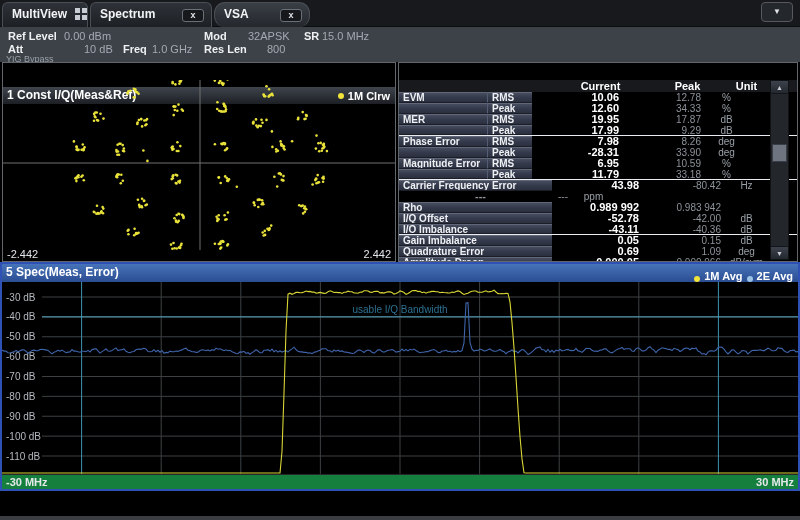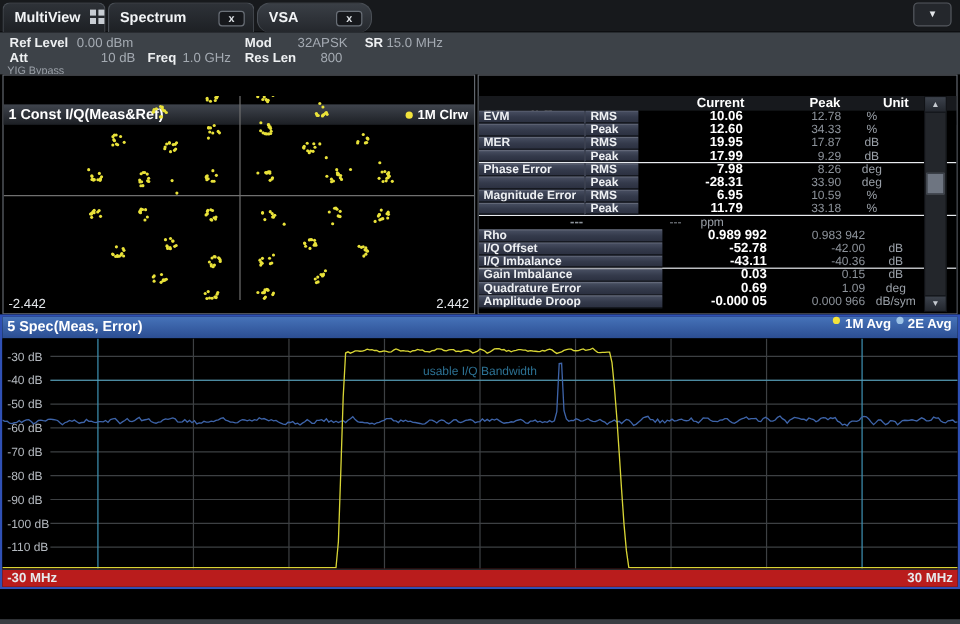--- a/index.html
+++ b/index.html
@@ -58,25 +58,25 @@
   .dim { color:#8d939b !important; }
   #scrollbar { position:absolute; right:8px; top:17px; bottom:1px; width:19px; background:#23262b; border:1px solid #101216; }
   .sb-btn { height:13px; background:linear-gradient(#3c424c,#23272e); border-bottom:1px solid #12151a;
             color:#c6cbd1; font-size:7px; text-align:center; line-height:13px; }
   .sb-btn.bottom { position:absolute; bottom:0; left:0; right:0; border-top:1px solid #12151a; border-bottom:none; }
   #sb-thumb { margin:50px 1px 0 1px; height:18px; background:linear-gradient(#7c8materials39,#5d646f); background:#6e7581; border:1px solid #3a3f47; }
   
   #spec-panel { position:absolute; left:0; top:262px; width:800px; height:229px; background:#000; border:2px solid #2f50b5; }
   #spec-hdr { position:absolute; left:0; top:0; right:0; height:18px; background:linear-gradient(#4673b9,#2b4d92);
               color:#fff; font-size:12px; font-weight:bold; line-height:17px; padding-left:4px; }
-  #spec-legend { position:absolute; right:5px; top:0; height:18px; display:flex; align-items:flex-start; gap:4px;
+  #spec-legend { position:absolute; right:5px; top:0; height:18px; display:flex; align-items:flex-end; gap:4px;
                  color:#fff; font-size:11px; font-weight:bold; }
   #spec-plot { position:absolute; left:0; top:18px; width:796px; height:192px; background:#000; }
   #spec-svg { display:block; width:796px; height:192px; }
-  #spec-xaxis { position:absolute; left:0; top:210px; width:796px; height:15px; background:#b91c1c; border-top:1px solid #26282c; }
+  #spec-xaxis { position:absolute; left:0; top:210px; width:796px; height:15px; background:#15803d; border-top:1px solid #26282c; }
   .xlab { position:absolute; top:1px; color:#e6e9ec; font-size:11px; font-weight:bold; }
   
   #bottom-strip { position:absolute; left:0; top:491px; width:800px; height:29px; background:#000; }
   #bottom-edge { position:absolute; left:0; bottom:0; width:800px; height:4px; background:#3a3e43; }
 </style>
 </head>
 <body>
 
 <div id="screen">
 
@@ -542,20 +542,26 @@
           <div class="c-unit">%</div>
         </div>
         <div class="rrow sep">
           <div class="lcell c-name"></div>
           <div class="lcell c-sub">Peak</div>
           <div class="c-cur">11.79</div>
           <div class="c-peak">33.18</div>
           <div class="c-unit">%</div>
         </div>
         <div class="rrow">
+          <div class="lcell c-name full">Carrier Frequency Error</div>
+          <div class="c-cur">43.98</div>
+          <div class="c-peak">-80.42</div>
+          <div class="c-unit">Hz</div>
+        </div>
+        <div class="rrow">
           <div class="c-cur dim">---</div>
           <div class="c-peak">---</div>
           <div class="c-unit">ppm</div>
         </div>
         <div class="rrow">
           <div class="lcell c-name full">Rho</div>
           <div class="c-cur">0.989 992</div>
           <div class="c-peak">0.983 942</div>
           <div class="c-unit"></div>
         </div>
@@ -566,21 +572,21 @@
           <div class="c-unit">dB</div>
         </div>
         <div class="rrow sep">
           <div class="lcell c-name full">I/Q Imbalance</div>
           <div class="c-cur">-43.11</div>
           <div class="c-peak">-40.36</div>
           <div class="c-unit">dB</div>
         </div>
         <div class="rrow">
           <div class="lcell c-name full">Gain Imbalance</div>
-          <div class="c-cur">0.03</div>
+          <div class="c-cur">0.05</div>
           <div class="c-peak">0.15</div>
           <div class="c-unit">dB</div>
         </div>
         <div class="rrow">
           <div class="lcell c-name full">Quadrature Error</div>
           <div class="c-cur">0.69</div>
           <div class="c-peak">1.09</div>
           <div class="c-unit">deg</div>
         </div>
         <div class="rrow">

